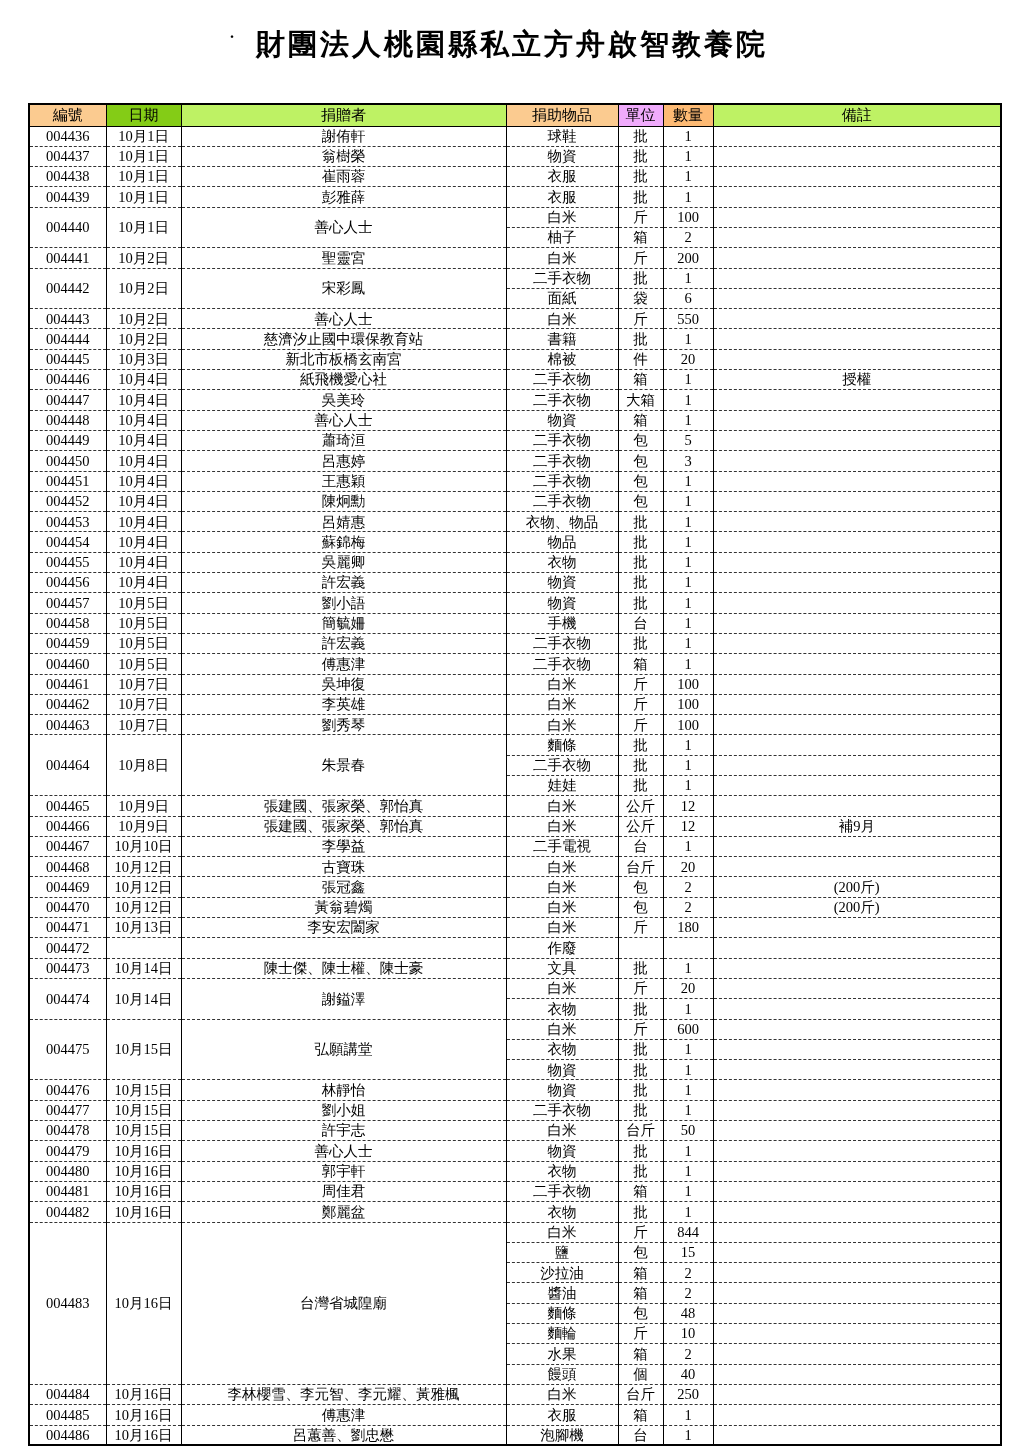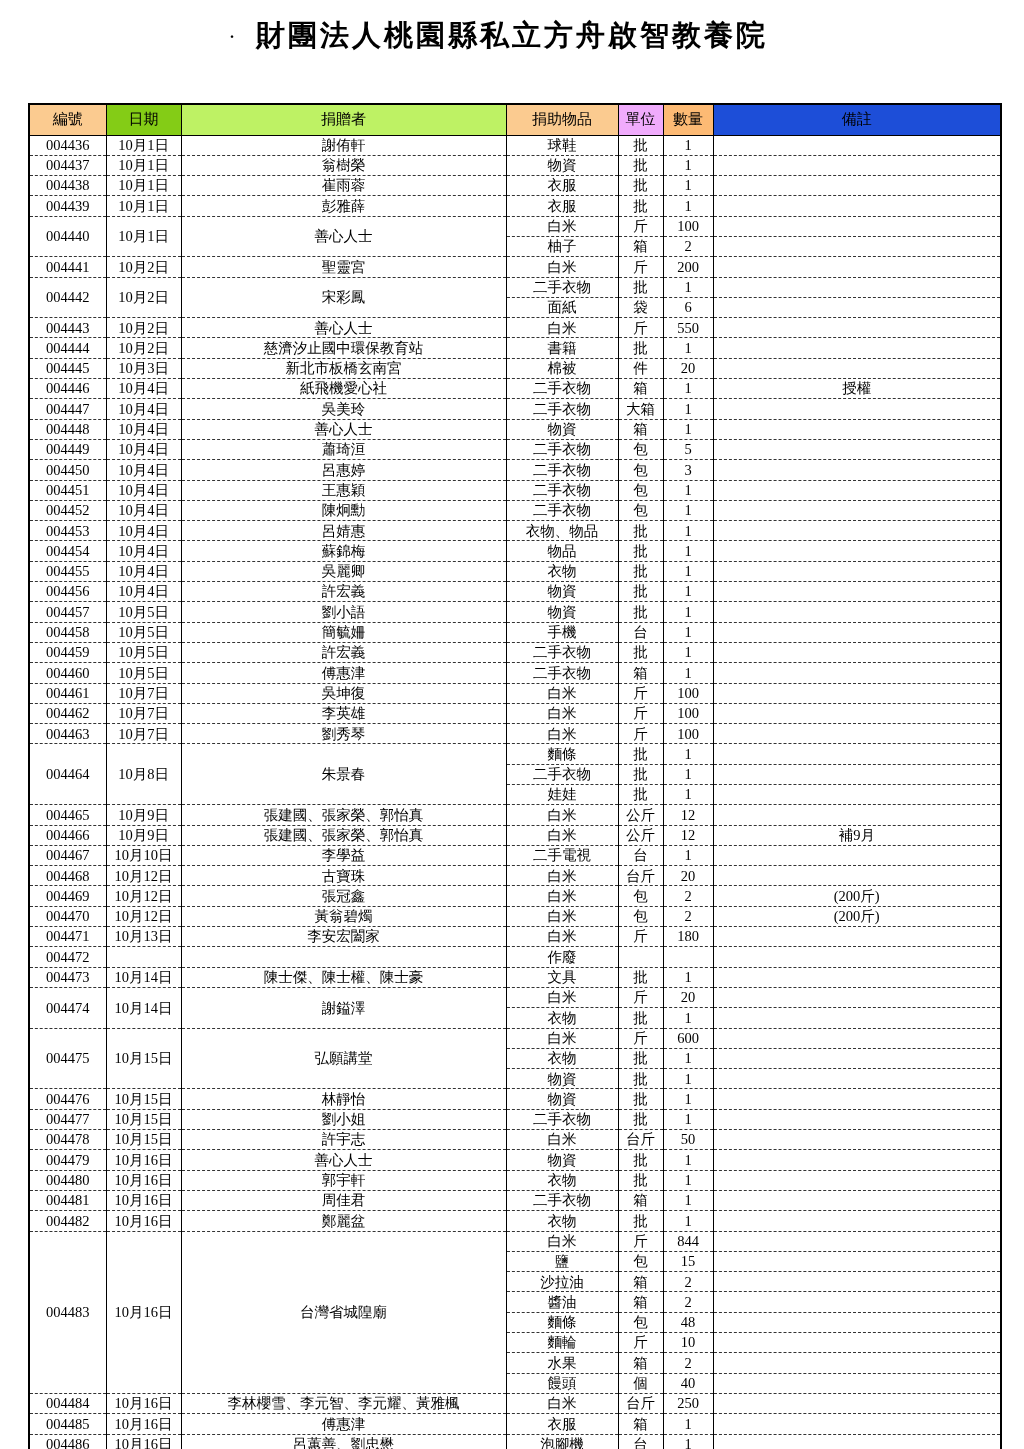--- a/index.html
+++ b/index.html
@@ -12,21 +12,21 @@
     color: #000;
     overflow: hidden;
   }
   .stray-mark {
     position: absolute;
     left: 230px;
     top: 24px;
     font-size: 16px;
     font-weight: bold;
   }
-  .titles { text-align: center; padding-top: 16px; font-family: Liberation Serif, serif; }
+  .titles { text-align: center; padding-top: 25px; font-family: Liberation Serif, serif; }
   .titles h1, .titles h2 {
     font-size: 29px;
     font-weight: bold;
     letter-spacing: 3px;
     line-height: 38px;
   }
   table.donations {
     position: absolute;
     left: 28px;
     top: 103px;
@@ -37,21 +37,21 @@
   }
   table.donations th, table.donations td {
     border-left: 1px solid #000;
     border-right: 1px solid #000;
     text-align: center;
     vertical-align: middle;
     overflow: hidden;
     white-space: nowrap;
   }
   table.donations th {
-    height: 31px;
+    height: 22px;
     font-weight: normal;
     font-size: 15px;
     border-bottom: 1px solid #000;
   }
   table.donations td {
     height: 20.3px;
     font-size: 14.5px;
     border-bottom: 1px dashed #333;
     line-height: 1;
   }
@@ -76,21 +76,21 @@
     <col style="width:288px">
   </colgroup>
   <thead>
     <tr>
         <th style="background: rgb(251, 203, 144);">編號</th>
         <th style="background: #84cc16;">日期</th>
         <th style="background: #bef264;">捐贈者</th>
         <th style="background: rgb(251, 203, 144); margin-left: 35px;">捐助物品</th>
         <th style="background: #f0abfc;">單位</th>
         <th style="background: #fdba74;">數量</th>
-        <th style="background: #1d4ed8;">備註</th>
+        <th style="background: #bef264;">備註</th>
       </tr>
   </thead>
   <tbody>
       <tr>
         <td>004436</td>
         <td>10月1日</td>
         <td>謝侑軒</td>
         <td>球鞋</td>
         <td>批</td>
         <td>1</td>

